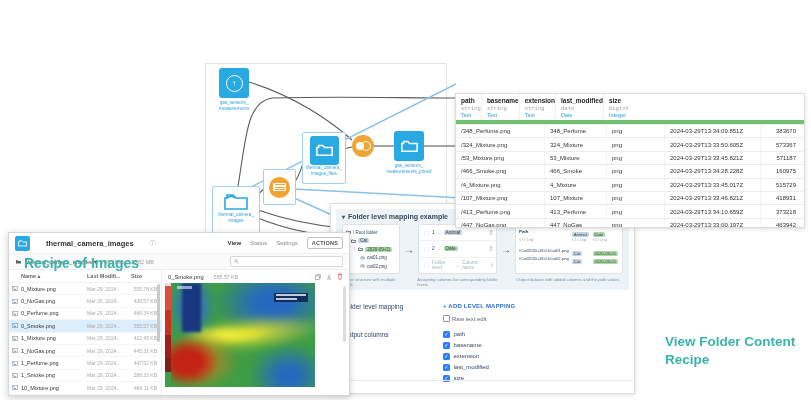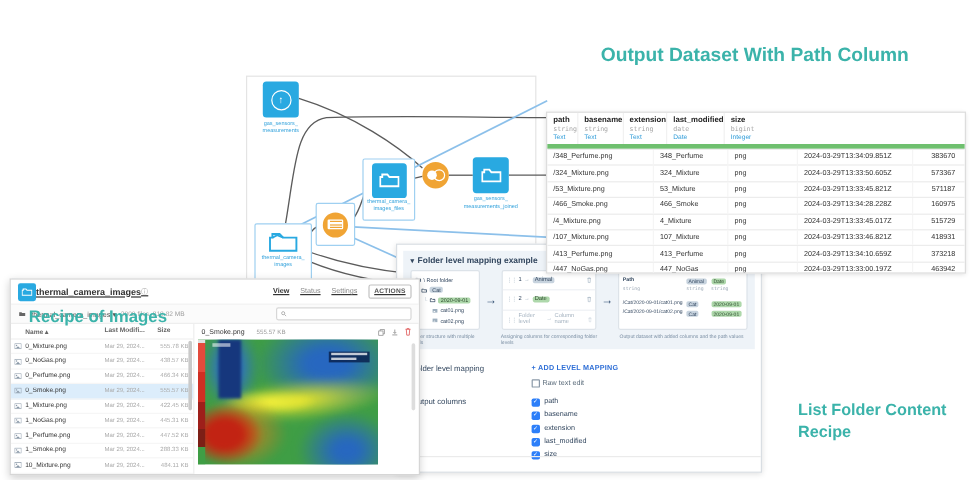--- a/index.html
+++ b/index.html
@@ -35,21 +35,21 @@
   .w1{width:88px;} .w2{width:62px;} .w3{width:58px;} .w4{width:96px;} .w5{width:40px;}
   #green-bar{height:4px;background:#6fc06f;}
   .dt-row{display:flex;border-top:1px solid #ececec;height:12.4px;align-items:center;}
   .dt-row span{font-size:6px;color:#333;padding-left:5px;border-left:1px solid #f5f5f5;height:100%;display:flex;align-items:center;box-sizing:border-box;}
   .dt-row span:first-child{border-left:none;}
   .dt-row span:last-child{justify-content:flex-end;padding-right:4px;padding-left:0;}
 
   
   #browser{left:8px;top:232px;width:340px;height:162px;background:#fff;border:1px solid #d6d6d6;
            box-shadow:0 2px 7px rgba(0,0,0,.2);z-index:5;overflow:hidden;}
-  #b-titlebar{display:flex;align-items:center;gap:0;height:20px;padding:0 6px;border-bottom:1px solid #f0f0f0;text-decoration:underline;}
+  #b-titlebar{display:flex;align-items:center;gap:16px;height:20px;padding:0 6px;border-bottom:1px solid #f0f0f0;}
   #b-appicon{width:15px;height:15px;background:#29a9e1;border-radius:2px;display:flex;align-items:center;justify-content:center;}
   #b-title{font-size:7.5px;font-weight:bold;color:#333;}
   .info-i{font-size:6px;color:#9e9e9e;}
   #b-tabs{margin-left:auto;display:flex;align-items:center;gap:9px;font-size:6px;color:#8a8a8a;}
   .tab-active{color:#333;font-weight:bold;}
   #b-actions{font-size:5.5px;font-weight:bold;color:#555;border:1px solid #c2c2c2;border-radius:2px;padding:2px 4px;letter-spacing:.2px;}
   #b-crumbbar{display:flex;align-items:center;gap:4px;height:15px;padding:0 6px;background:#fbfbfb;border-bottom:1px solid #eee;}
   #b-crumb{font-size:6px;color:#555;}
   #b-meta{font-size:5.5px;color:#a0a0a0;}
   #b-search{margin-left:auto;width:105px;height:9px;border:1px solid #d7d7d7;border-radius:2px;background:#fff;display:flex;align-items:center;padding:0 3px;gap:2px;}
@@ -208,21 +208,20 @@
   </div>
 
   <div class="abs node blue-sq" style="left:394px;top:131px;width:30px;height:30px;">
     <svg width="17" height="13" viewBox="0 0 20 15">
       <path d="M1 4 L1 13 L19 13 L19 4 L10 4 L8 1.5 L3 1.5 L3 4 Z" fill="none" stroke="#fff" stroke-width="1.8"></path>
     </svg>
   </div>
   <div class="abs node node-label" style="left:364px;top:163px;width:90px;">gas_sensors_
 measurements_joined</div>
 
-  <div class="abs" id="table-title">Output Dataset With Path Column</div>
 
   <div class="abs" id="table-card">
     <div class="dt-head">
 
     <div class="dt-col">
         <span class="c-name">path</span>
         <span class="c-type">string</span>
         <span class="c-meaning">Text</span>
       </div>
         <div class="dt-col">
@@ -640,16 +639,16 @@
               <i style="width:70%;"></i>
             </div>
           <div class="t-toplabel"></div>
         </div>
         <span class="vscroll" style="right:3px;top:16px;height:56px;background:#ddd;"></span>
       </div>
     </div>
   </div>
 
   <div class="abs" id="folder-title">Recipe of Images</div>
-  <div class="abs" id="recipe-title">List Folder Content
+  <div class="abs" id="recipe-title">View Folder Content
 Recipe</div>
 
 </div>
 
 </body></html>

